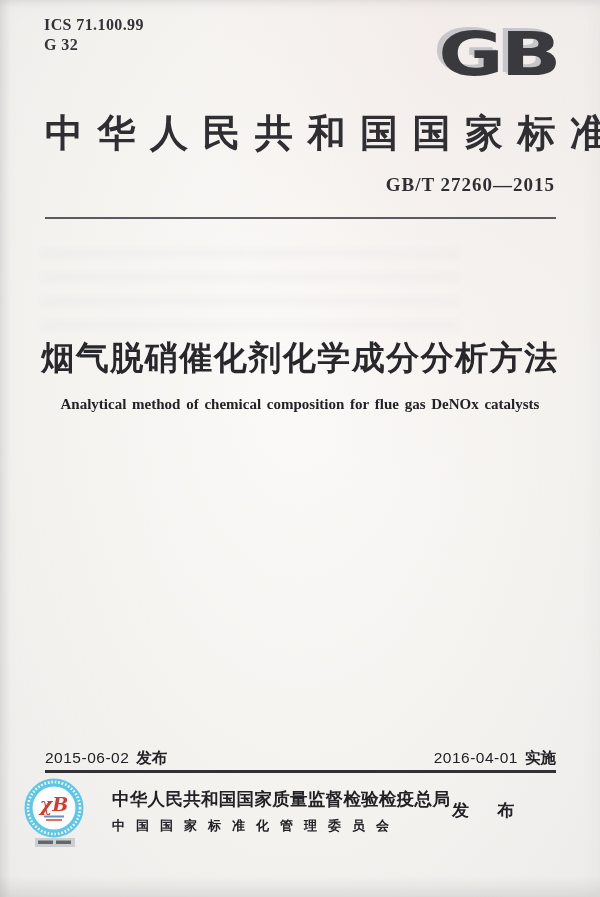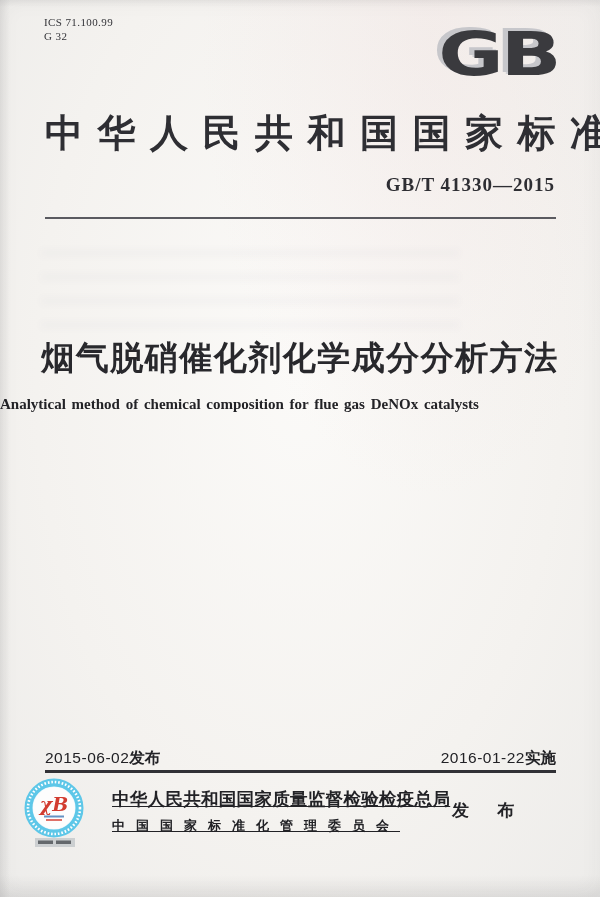--- a/index.html
+++ b/index.html
@@ -14,21 +14,21 @@
       radial-gradient(ellipse at 72% 4%, rgba(238,214,214,0.22), transparent 38%),
       linear-gradient(to right, rgba(80,80,85,0.10) 0px, rgba(80,80,85,0.0) 10px),
       linear-gradient(to bottom, rgba(80,80,85,0.08) 0px, rgba(80,80,85,0.0) 7px),
       linear-gradient(to top, rgba(90,90,95,0.10) 0px, rgba(90,90,95,0.0) 22px),
       radial-gradient(ellipse at 50% 42%, #fbfaf8 0%, #f4f2ef 62%, #edecea 100%);
     box-shadow: inset 0 0 22px rgba(60,60,65,0.05);
   }
   .abs{position:absolute;}
 
   
-  .ics{left:44px;top:15px;font-size:11px;font-weight:normal;line-height:1.28;letter-spacing:0.4px;color:#333338;}
+  .ics{left:44px;top:15px;font-size:16px;font-weight:bold;line-height:1.28;letter-spacing:0.4px;color:#333338;}
 
   
   .gb-logo{
     top:24px;right:42px;
     font-family:"DejaVu Sans","Liberation Sans",sans-serif;
     font-weight:bold;font-size:76px;line-height:1;
     letter-spacing:-3px;color:#3a3a3e;
     transform:scale(1.05,0.80);transform-origin:top right;
     text-shadow:-5px -4px 0 #c7c7cb, -2px -2px 0 #d2d2d6;
   }
@@ -54,67 +54,67 @@
     background:repeating-linear-gradient(to bottom, rgba(90,90,110,0.16) 0 10px, transparent 10px 24px);
     filter:blur(3px);opacity:0.14;
   }
 
   .title-cn{
     left:0;top:336px;width:600px;text-align:center;
     font-family:"DejaVu Sans","Liberation Sans",sans-serif;
     font-size:33px;font-weight:bold;letter-spacing:1.5px;color:#28282c;
   }
   .title-en{
-    left:0;top:396px;width:600px;text-align:left;
+    left:0;top:396px;width:600px;text-align:center;
     font-size:15px;font-weight:bold;word-spacing:2px;color:#222226;font-family:Liberation Serif, serif;
   }
 
   
   .date-row{left:45px;top:748px;width:511px;display:flex;justify-content:space-between;
     font-size:15.5px;color:#222226;}
   .date-row .num{font-family:"Liberation Sans","DejaVu Sans",sans-serif;font-weight:normal;letter-spacing:0.5px;}
-  .date-row .lbl{font-weight:bold;}
+  .date-row .lbl{margin-left:7px;font-weight:bold;}
 
   
-  .pub{left:112px;top:787px;width:336px;font-weight:bold;color:#222226;text-decoration:underline;}
+  .pub{left:112px;top:787px;width:336px;font-weight:bold;color:#222226;}
   .pub-l1{font-size:17.5px;letter-spacing:0.3px;white-space:nowrap;}
   .pub-l2{font-size:13px;letter-spacing:11px;white-space:nowrap;margin-top:6px;}
   .release{left:452px;top:799px;font-size:17px;font-weight:bold;letter-spacing:9px;color:#222226;white-space:nowrap;font-family:Liberation Mono, monospace;}
 
   .seal{left:21px;top:778px;width:68px;height:78px;}
 </style>
 </head>
 <body>
 
 <div class="page">
 
   <div class="abs ics">
     <div>ICS 71.100.99</div>
     <div>G 32</div>
   </div>
 
   <div class="abs gb-logo">GB</div>
 
   <div class="abs std-heading">中华人民共和国国家标准</div>
 
-  <div class="abs std-number">GB/T 41330—2015</div>
+  <div class="abs std-number">GB/T 27260—2015</div>
 
   <div class="abs rule-top"></div>
 
   <div class="abs ghost"></div>
 
   <div class="abs title-cn">烟气脱硝催化剂化学成分分析方法</div>
   <div class="abs title-en">Analytical method of chemical composition for flue gas DeNOx catalysts</div>
 
   <div class="abs date-row">
     <div>
       <span class="num">2015-06-02</span><span class="lbl">发布</span>
     </div>
     <div>
-      <span class="num">2016-01-22</span><span class="lbl">实施</span>
+      <span class="num">2016-04-01</span><span class="lbl">实施</span>
     </div>
   </div>
 
   <div class="abs rule-bottom"></div>
 
   <svg class="abs seal" viewBox="0 0 68 78">
     <circle cx="33" cy="30" r="29" fill="#e9f7fc"></circle>
     <circle cx="33" cy="30" r="25.5" fill="none" stroke="#5ec7e8" stroke-width="8"></circle>
     <circle cx="33" cy="30" r="26" fill="none" stroke="#ffffff" stroke-width="2.6" stroke-dasharray="1.6,1.9"></circle>
     <circle cx="33" cy="30" r="21" fill="#fdfdfd"></circle>

